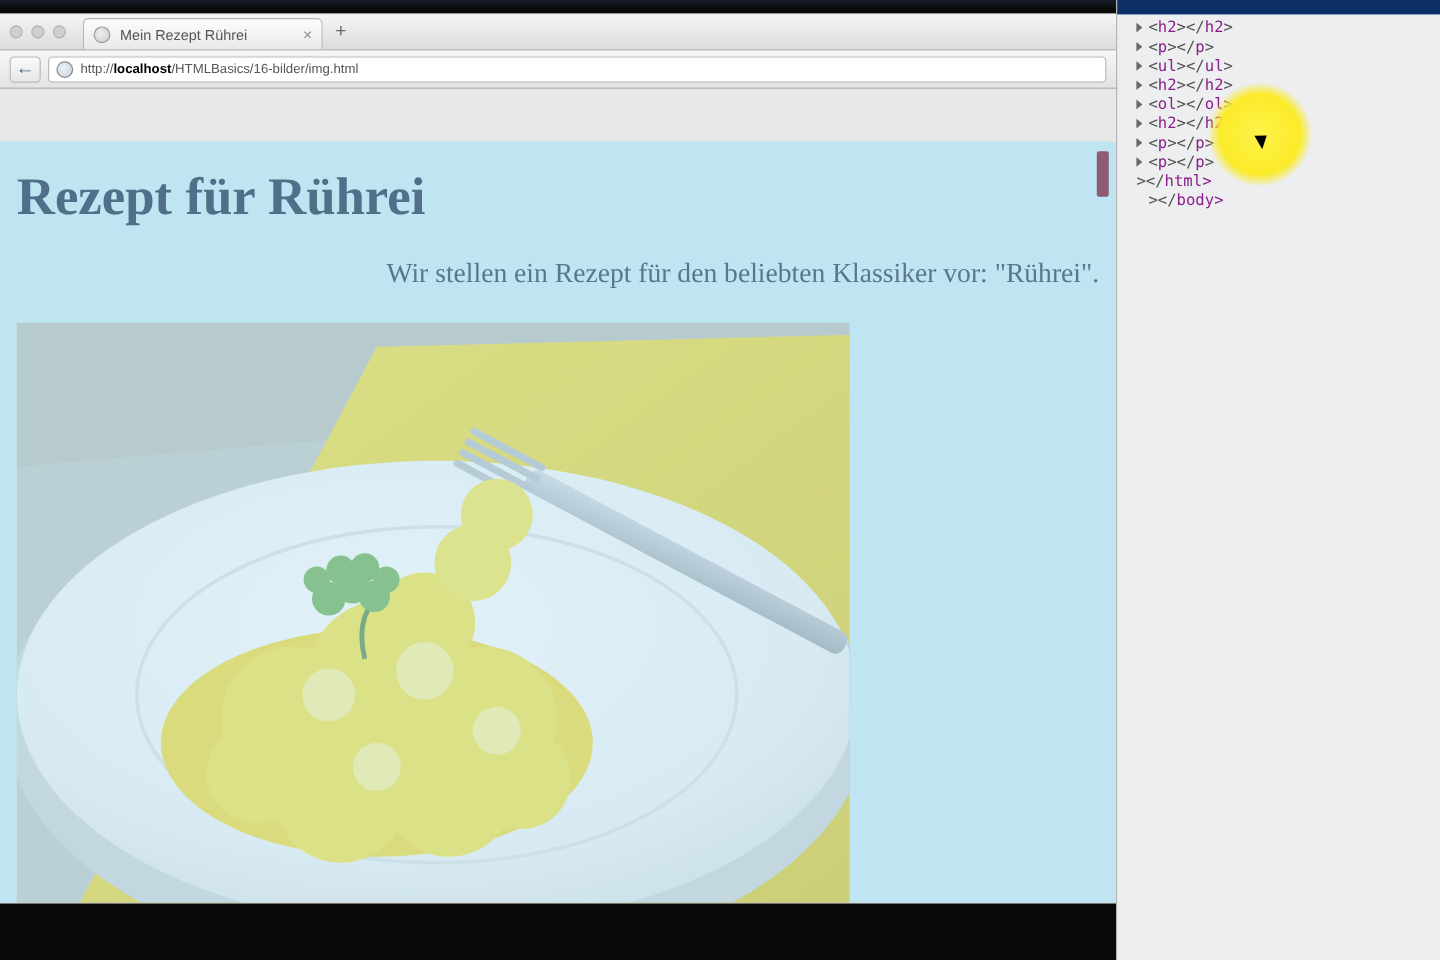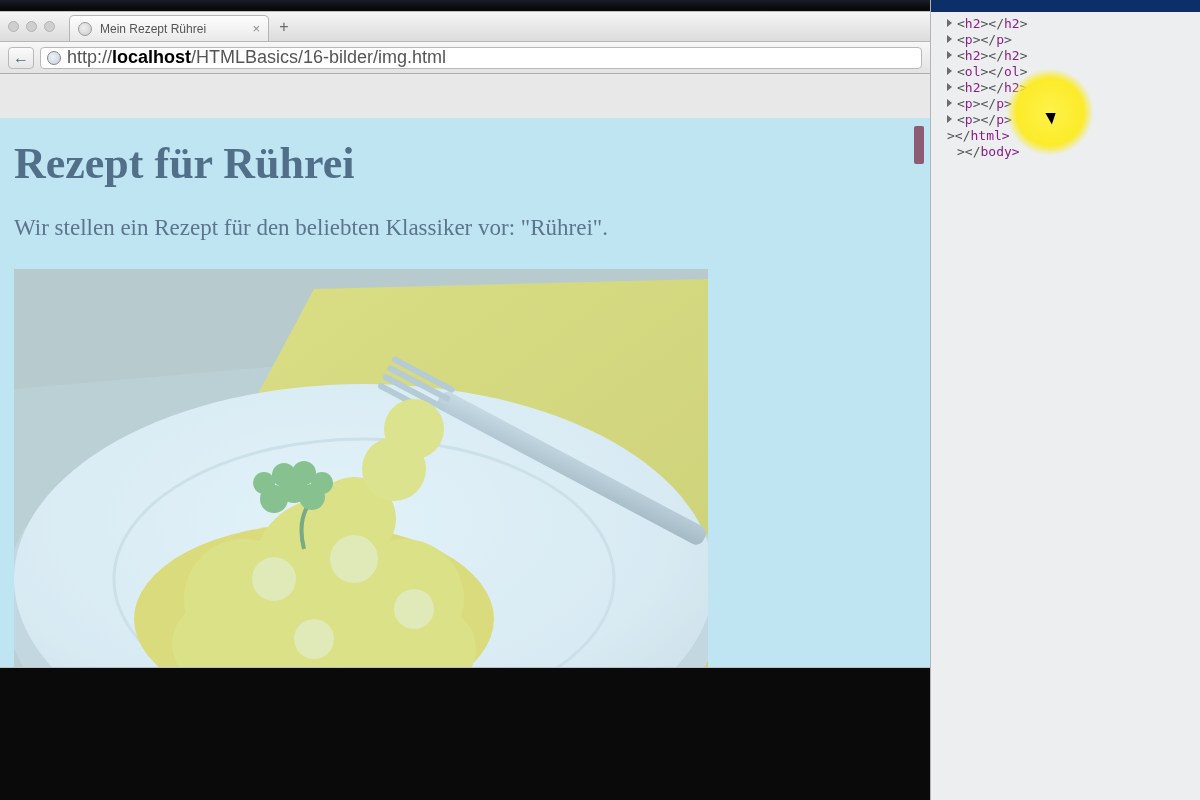--- a/index.html
+++ b/index.html
@@ -10,21 +10,21 @@
   .desktop {
     width: 1200px; height: 800px; position: relative;
     background: linear-gradient(#1a1d2a, #0a0a0a 8px);
   }
 
   
   .browser {
     position: absolute;
     left: 0; top: 12px;
     width: 930px;
-    height: 655px;
+    height: 740px;
     background: #e8e8e8;
     box-shadow: 0 0 0 1px #bfbfbf;
     display: flex; flex-direction: column;
   }
   .tabbar {
     height: 30px;
     background: linear-gradient(#f5f5f5, #dcdcdc);
     border-bottom: 1px solid #b7b7b7;
     display: flex; align-items: flex-end;
     padding-left: 8px;
@@ -72,21 +72,21 @@
     display: flex; align-items: center; justify-content: center;
     color: #4a6a8a; font-size: 16px;
   }
   .urlbar {
     flex: 1;
     height: 22px;
     border: 1px solid #b9b9b9; border-radius: 4px;
     background: #fff;
     display: flex; align-items: center;
     padding: 0 6px; gap: 6px;
-    font-size: 18px; color: #555;
+    font-size: 11px; color: #555;
   }
   .urlbar .globe {
     width: 14px; height: 14px; border-radius: 50%;
     border: 1px solid #888;
     background: radial-gradient(circle at 40% 40%, #eef3f7, #c3d0da);
     flex: none;
   }
   .urlbar .url { white-space: nowrap; }
   .urlbar .url b { color: #000; font-weight: 600; }
 
@@ -112,20 +112,21 @@
     font-size: 44px;
     font-weight: 700;
     color: #2c4964;
     margin: 8px 0 26px 0;
   }
   .page p.intro {
     font-family: "Times New Roman", Georgia, serif;
     font-size: 23px;
     color: #3a5168;
     margin-bottom: 28px;
+    text-align: right;
   }
 
   
   .photo {
     width: 694px; height: 488px;
     position: relative;
     background: #cdd2c9;
     overflow: hidden;
   }
   .photo svg { position:absolute; inset:0; width:100%; height:100%; }
@@ -292,20 +293,21 @@
         </div>
       </div>
     </div>
   </div>
 
   <div class="devtools">
     <div class="dt-head"></div>
     <div class="dt-tree" id="dt-tree">
         <div class="dt-line depth2"><span class="tri"></span><span class="punc">&lt;</span><span class="tag">h2</span><span class="punc">&gt;</span><span class="punc">&lt;/</span><span class="tag">h2</span><span class="punc">&gt;</span></div>
         <div class="dt-line depth2"><span class="tri"></span><span class="punc">&lt;</span><span class="tag">p</span><span class="punc">&gt;</span><span class="punc">&lt;/</span><span class="tag">p</span><span class="punc">&gt;</span></div>
+        <div class="dt-line depth2"><span class="tri"></span><span class="punc">&lt;</span><span class="tag">ul</span><span class="punc">&gt;</span><span class="punc">&lt;/</span><span class="tag">ul</span><span class="punc">&gt;</span></div>
         <div class="dt-line depth2"><span class="tri"></span><span class="punc">&lt;</span><span class="tag">h2</span><span class="punc">&gt;</span><span class="punc">&lt;/</span><span class="tag">h2</span><span class="punc">&gt;</span></div>
         <div class="dt-line depth2"><span class="tri"></span><span class="punc">&lt;</span><span class="tag">ol</span><span class="punc">&gt;</span><span class="punc">&lt;/</span><span class="tag">ol</span><span class="punc">&gt;</span></div>
         <div class="dt-line depth2"><span class="tri"></span><span class="punc">&lt;</span><span class="tag">h2</span><span class="punc">&gt;</span><span class="punc">&lt;/</span><span class="tag">h2</span><span class="punc">&gt;</span></div>
         <div class="dt-line depth2"><span class="tri"></span><span class="punc">&lt;</span><span class="tag">p</span><span class="punc">&gt;</span><span class="punc">&lt;/</span><span class="tag">p</span><span class="punc">&gt;</span></div>
         <div class="dt-line depth2"><span class="tri"></span><span class="punc">&lt;</span><span class="tag">p</span><span class="punc">&gt;</span><span class="punc">&lt;/</span><span class="tag">p</span><span class="punc">&gt;</span></div>
         <div class="dt-line depth1"><span class="punc" <="" span=""><span class="punc">&gt;</span>&lt;/</span><span class="tag">html&gt;</span></div>
         <div class="dt-line depth2"><span class="punc" <="" span=""><span class="punc">&gt;</span>&lt;/</span><span class="tag">body&gt;</span></div>
       </div>
   </div>
 

